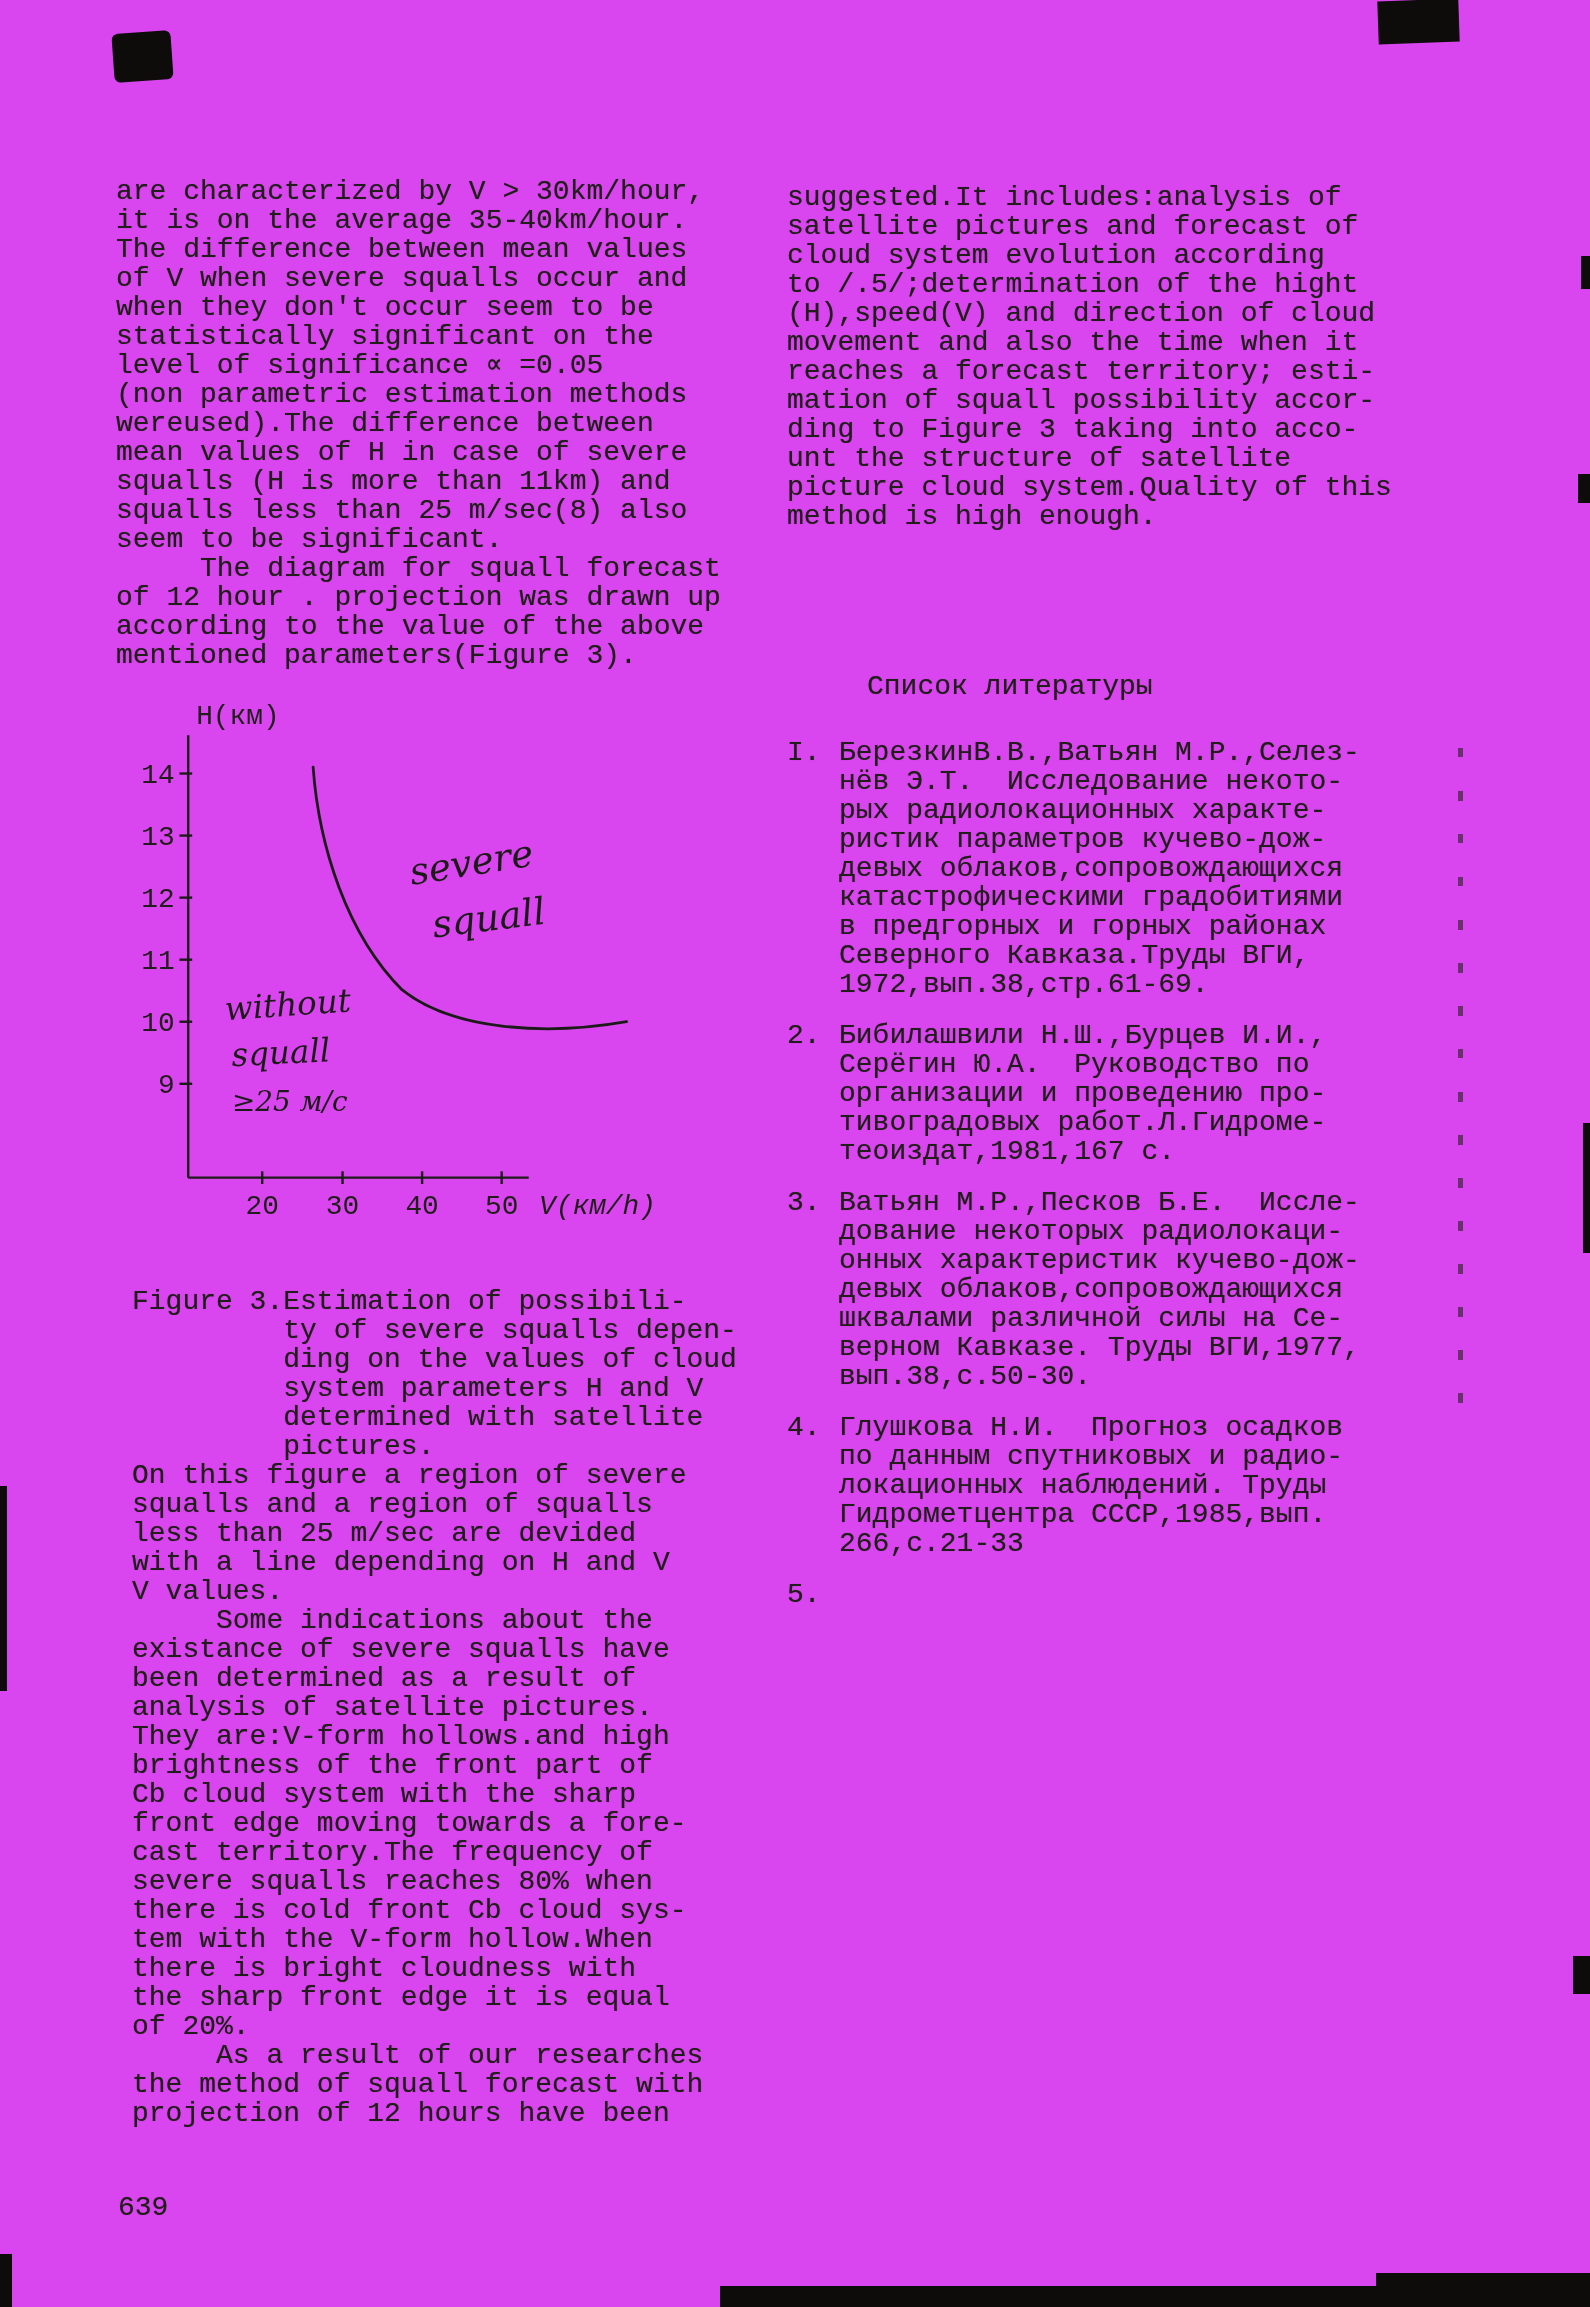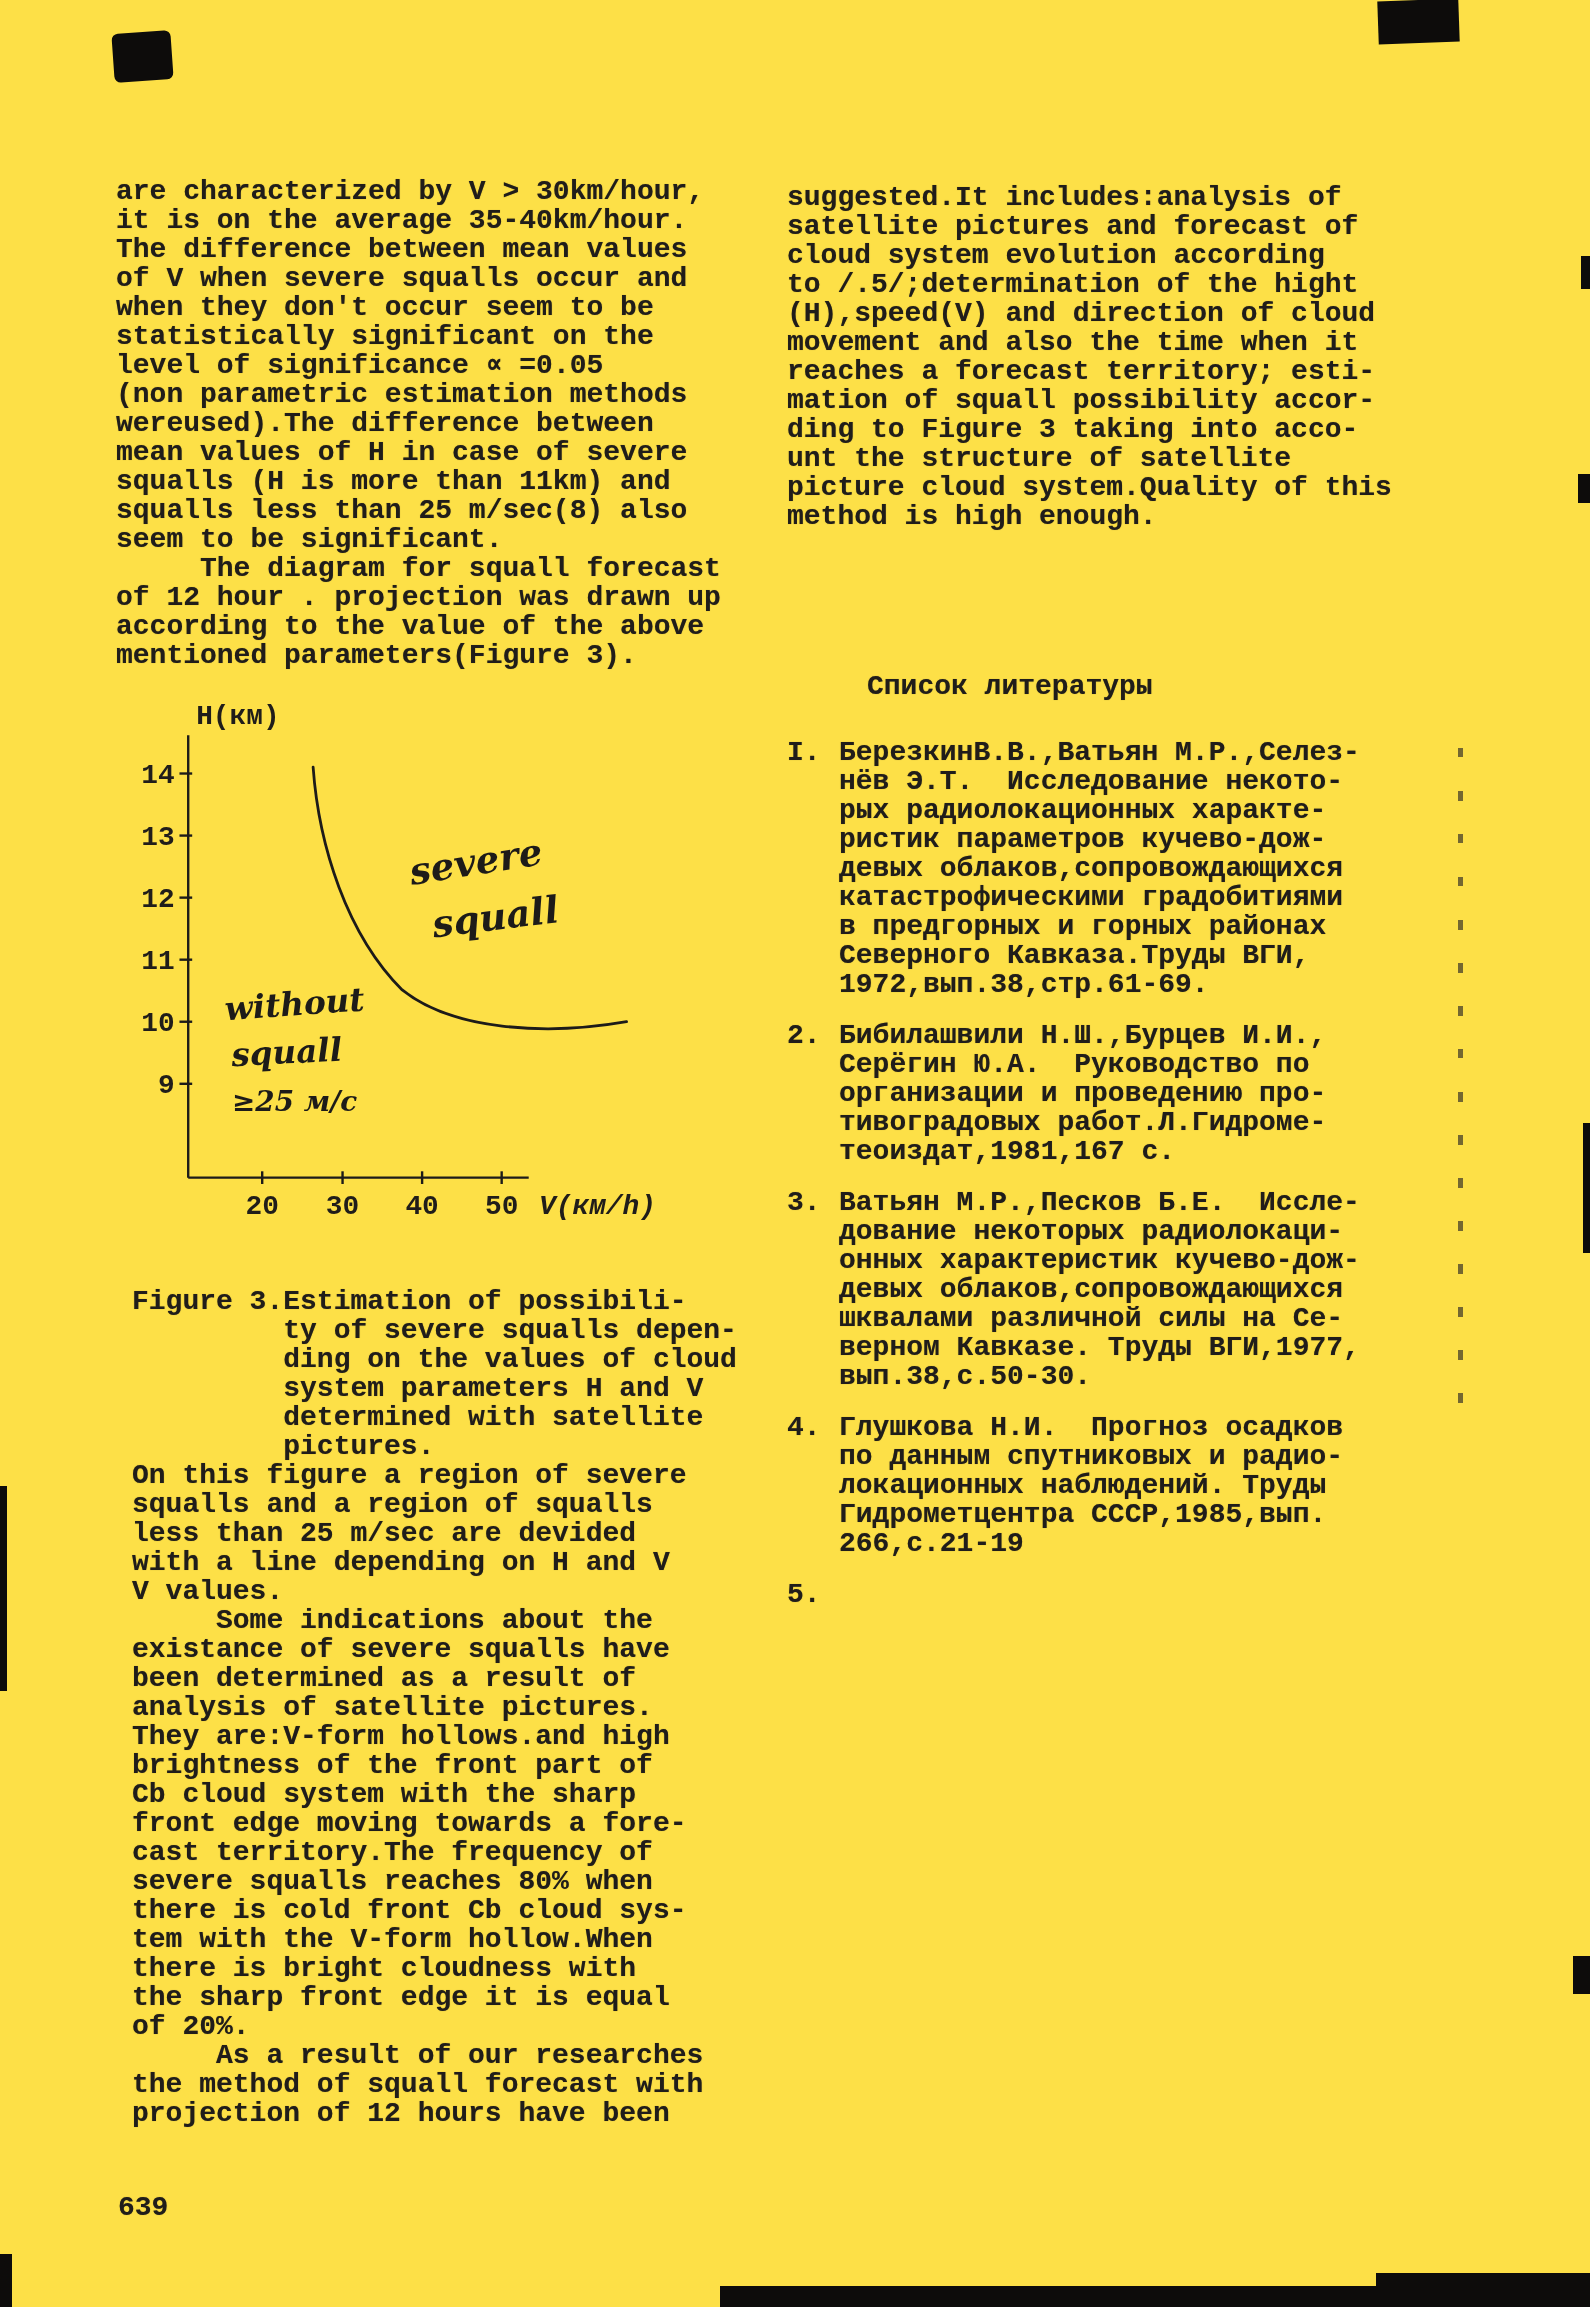--- a/index.html
+++ b/index.html
@@ -1,22 +1,21 @@
 <!DOCTYPE html>
 <html style="font-size:12.7px"><head>
 <meta charset="utf-8">
 <style>
   * { margin:0; padding:0; box-sizing:border-box; }
   html,body { background:#8a8a8a; }
   .page {
     position:relative; width:1591px; height:2307px; overflow:hidden;
-    background:#fde047;
+    background:#d946ef;
     font-family:"Liberation Mono","DejaVu Sans Mono",monospace;
     color:#201d1a;
-    font-weight:bold;
   }
   .abs { position:absolute; }
   .tw {
     font-family:"Liberation Mono","DejaVu Sans Mono",monospace;
     font-size:28px; line-height:29px; white-space:pre;
     color:#201d1a; text-shadow:0 0 0.8px rgba(32,29,26,.5);
   }
   .artifact { position:absolute; background:#0d0c0b; }
   .dashes {
     position:absolute; width:4.8px; opacity:.65;
@@ -195,21 +194,21 @@
 шквалами различной силы на Се-
 верном Кавказе. Труды ВГИ,1977,
 вып.38,с.50-30.</pre>
     </div>
     <div class="ref">
       <pre class="tw ref-num">4.</pre>
       <pre class="tw">Глушкова Н.И.  Прогноз осадков
 по данным спутниковых и радио-
 локационных наблюдений. Труды
 Гидрометцентра СССР,1985,вып.
-266,с.21-19</pre>
+266,с.21-33</pre>
     </div>
     <div class="ref">
       <pre class="tw ref-num">5.</pre>
     </div>
   </div>
 
 </div>
 
 
 </body></html>

